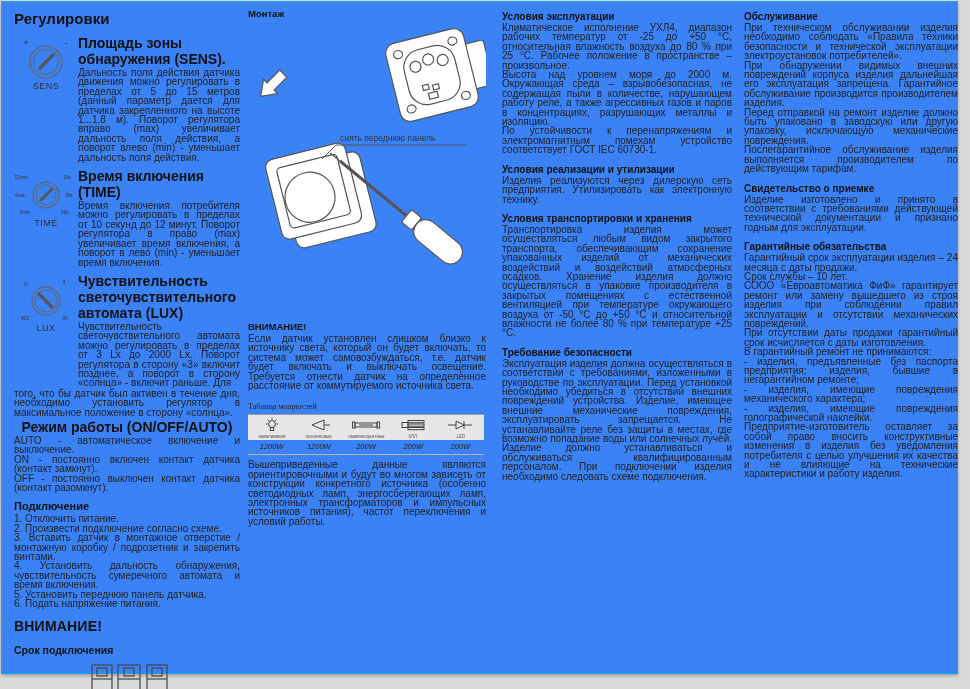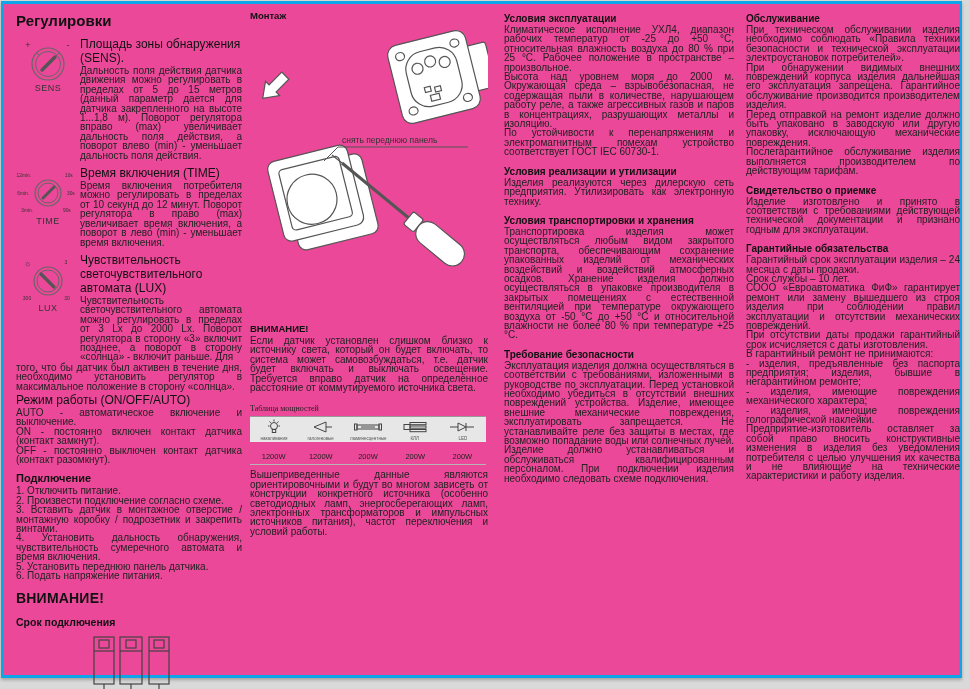--- a/index.html
+++ b/index.html
@@ -4,51 +4,51 @@
 <style>
   html,body{margin:0;padding:0;}
   body{
     width:970px;height:689px;position:relative;overflow:hidden;
     background:#d9d9d9;
     font-family:"Liberation Sans", sans-serif;
     color:#222;
   }
   .page{
     position:absolute;left:1px;top:1px;width:955px;height:671px;
-    background:#ec4899;border:3px solid #0ea5e9;
+    background:#3b82f6;border:1px solid #0ea5e9;
     box-shadow:0 2px 3px rgba(0,0,0,0.25);
   }
   .col{position:absolute;top:6px;}
   .col1{left:12px;width:226px;}
   .col2{left:246px;width:238px;}
   .col3{left:500px;width:230px;}
   .col4{left:742px;width:214px;}
 
   .title{font-size:15px;font-weight:bold;margin:2px 0 8px;color:#111;}
-  .h8{font-size:12px;font-weight:normal;margin:0 0 1px;color:#111;}
+  .h8{font-size:14px;font-weight:bold;margin:0 0 1px;color:#111;}
   .h95{font-size:9.5px;font-weight:bold;margin:0 0 2px;color:#111;}
   .h10{font-size:10.5px;font-weight:bold;margin:10px 0 4px;color:#111;}
   .h11{font-size:11px;font-weight:bold;margin:8px 0 2px;color:#111;}
   .hbig{font-size:14px;font-weight:bold;margin:10px 0 2px;color:#111;letter-spacing:.2px;}
   .sechead{font-size:10px;font-weight:bold;margin:9px 0 1px;color:#111;}
   .sechead.first{margin-top:3px;}
   .body{font-size:10px;line-height:9.4px;text-align:justify;color:#222;}
   .battn{font-size:8px;line-height:10px;font-weight:bold;text-align:justify;color:#111;}
 
   .krow{display:flex;margin-bottom:6px;}
   .kcell{width:64px;flex:none;display:flex;flex-direction:column;align-items:center;}
   .kcap{font-size:9px;color:#333;letter-spacing:.5px;margin-top:-2px;}
   .ktext{flex:1;}
 
   .tcap{font-size:8px;margin:12px 0 3px;color:#222;font-family:Liberation Serif, serif;}
   .ptable{width:236px;}
   .band{display:flex;background:#e7e7e7;border-top:1px solid #9a9a9a;padding:2px 0 1px;}
   .pcol{flex:1;display:flex;flex-direction:column;align-items:center;}
   .plabel{font-size:5px;color:#555;transform:scale(.9);white-space:nowrap;}
-  .vals{display:flex;border-bottom:1px solid #b5b5b5;padding:10px 0 3px;}
+  .vals{display:flex;border-bottom:1px solid #b5b5b5;padding:2px 0 3px;font-style:italic;}
   .pval{flex:1;text-align:center;font-size:7.5px;color:#222;}
   .note{margin-top:5px;}
 
   svg text{font-family:"Liberation Sans", sans-serif;fill:#333;}
   .schemetxt{font-size:13px;fill:#222;}
 </style>
 </head>
 <body>
 
 <div class="page">
@@ -110,21 +110,21 @@
         <div class="kcap">LUX</div>
       </div>
       <div class="ktext">
         <div class="h8" style="margin-bottom:0;">Чувствительность</div>
         <div class="h8">светочувствительного автомата (LUX)</div>
         <div class="body">Чувствительность светочувствительного автомата можно регулировать в пределах от 3 Lx до 2000 Lx. Поворот регулятора в сторону «3» включит позднее, а поворот в сторону «солнца» - включит раньше. Для</div>
       </div>
     </div>
     <div class="body">того, что бы датчик был активен в течение дня, необходимо установить регулятор в максимальное положение в сторону «солнца».</div>
 
-    <div class="h8" style="margin-top:2px;">Режим работы (ON/OFF/AUTO)</div>
+    <div class="h8" style="margin-top:2px;text-align:center;">Режим работы (ON/OFF/AUTO)</div>
     <div class="body">AUTO - автоматическое включение и выключение.</div>
     <div class="body">ON - постоянно включен контакт датчика (контакт замкнут).</div>
     <div class="body">OFF - постоянно выключен контакт датчика (контакт разомкнут).</div>
 
     <div class="h11">Подключение</div>
     <div class="body">1. Отключить питание.</div>
     <div class="body">2. Произвести подключение согласно схеме.</div>
     <div class="body">3. Вставить датчик в монтажное отверстие / монтажную коробку / подрозетник и закрепить винтами.</div>
     <div class="body">4. Установить дальность обнаружения, чувствительность сумеречного автомата и время включения.</div>
     <div class="body">5. Установить переднюю панель датчика.</div>
@@ -212,21 +212,21 @@
           <rect x="158" y="188" width="13" height="16" rx="2"></rect>
           <rect x="171" y="184" width="56" height="24" rx="12"></rect>
         </g>
       </g>
 
       <polyline points="74,138 88,124 218,124" fill="none" stroke="#555" stroke-width="1"></polyline>
       <text x="92" y="120" font-size="8.5" fill="#222">снять переднюю панель</text>
     </svg>
 
     <div class="h95" style="margin-top:6px;">ВНИМАНИЕ!</div>
-    <div class="body">Если датчик установлен слишком близко к источнику света, который он будет включать, то система может самовозбуждаться, т.е. датчик будет включать и выключать освещение. Требуется вправо датчик на определённое расстояние от коммутируемого источника света.</div>
+    <div class="body">Если датчик установлен слишком близко к источнику света, который он будет включать, то система может самовозбуждаться, т.е. датчик будет включать и выключать освещение. Требуется отнести датчик на определённое расстояние от коммутируемого источника света.</div>
 
     <div class="tcap">Таблица мощностей</div>
     <div class="ptable">
       <div class="band">
         <div class="pcol">
           <svg width="40" height="16" viewBox="0 0 40 16">
             <g stroke="#444" fill="none" stroke-width="1">
               <circle cx="20" cy="7" r="3.5"></circle>
               <line x1="20" y1="0.5" x2="20" y2="2.5"></line>
                 <line x1="14" y1="7" x2="15.5" y2="7"></line>

